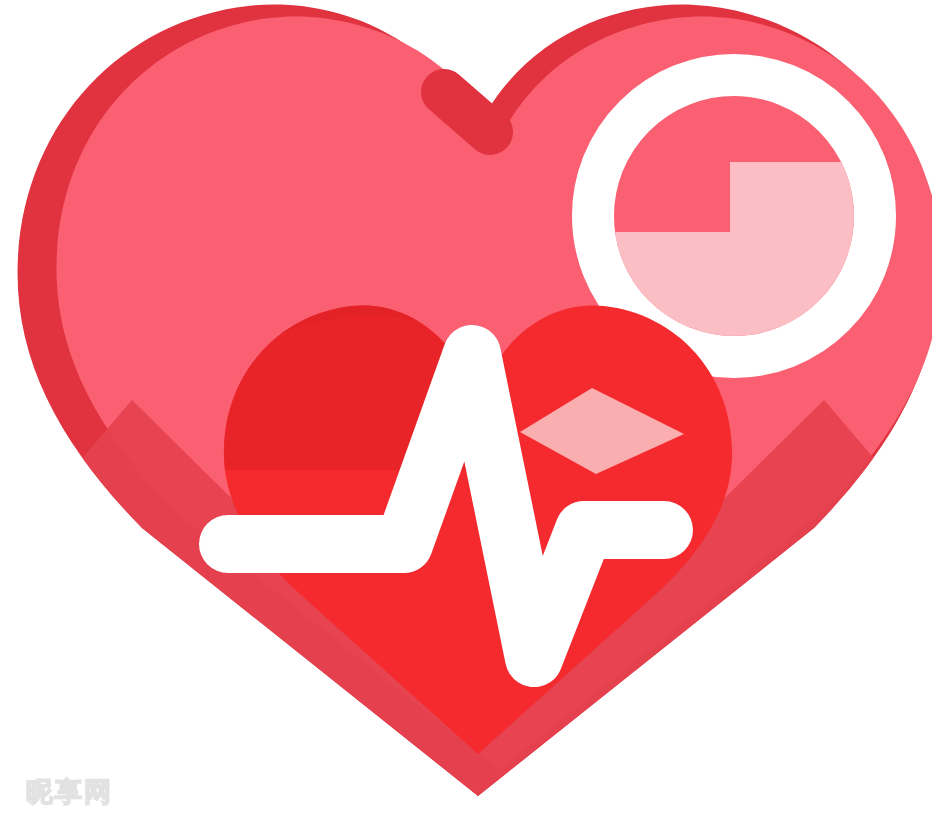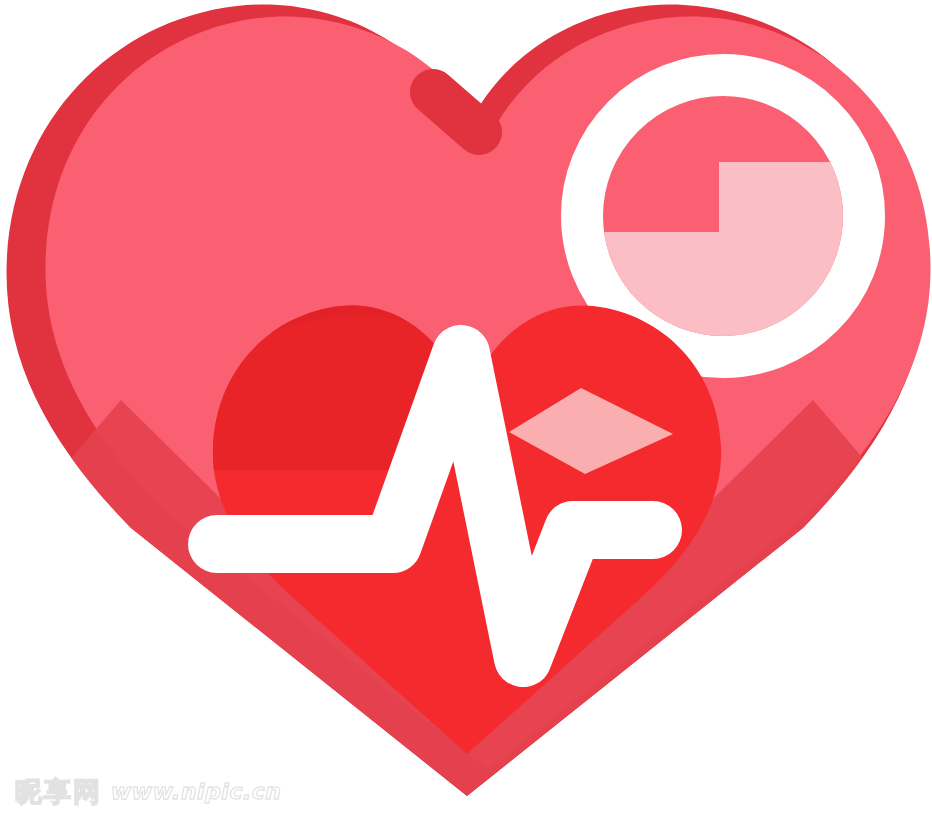--- a/index.html
+++ b/index.html
@@ -11,21 +11,21 @@
   body {
     width: 932px;
     height: 819px;
     position: relative;
     overflow: hidden;
     font-family: "Liberation Sans", sans-serif;
   }
 
   #artboard {
     position: absolute;
-    left: 1px;
+    left: 12px;
     top: 0;
     width: 900px;
     height: 819px;
     background: #ffffff;
     text-decoration: underline;
   }
 
   #heart-illustration {
     position: absolute;
     left: 0;
@@ -184,17 +184,16 @@
     </g>
 
     <g>
       <polyline points="216,544 392,544 460,354 522,658 572,530 652,530" fill="none" stroke="#FFFFFF" stroke-width="58" stroke-linecap="round" stroke-linejoin="round"></polyline>
     </g>
 
   </svg>
 
   <div id="watermark">
     <span class="wm-cjk">昵享网</span>
-    <span class="wm-url">www.nipic.cn</span>
   </div>
 
 
 </div>
 
 </body></html>

